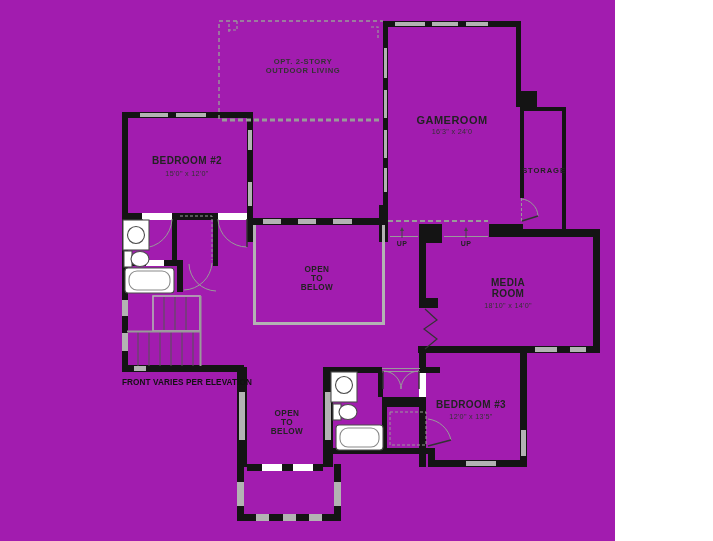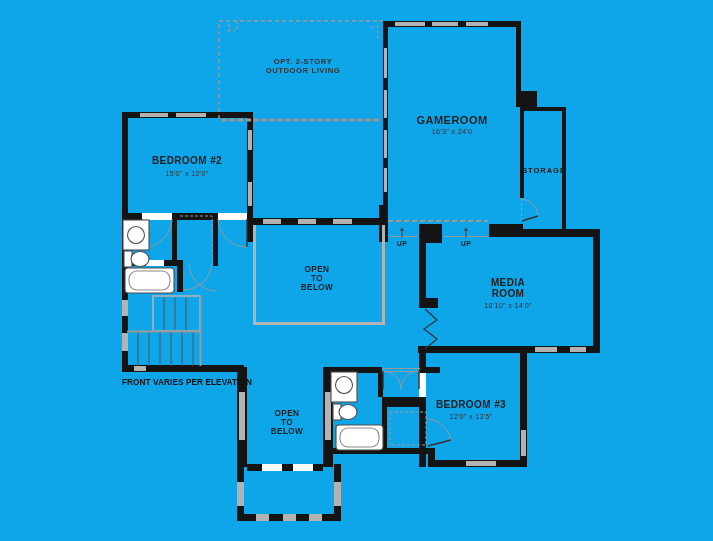--- a/index.html
+++ b/index.html
@@ -1,16 +1,16 @@
 <!DOCTYPE html>
 <html><head>
 <meta charset="utf-8">
 <style>
   html,body{margin:0;padding:0;background:#ffffff;}
-  #stage{position:relative;width:713px;height:541px;background:#0ea5e9;overflow:hidden;
+  #stage{position:relative;width:615px;height:541px;background:#a21caf;overflow:hidden;
          font-family:"Liberation Sans",sans-serif;}
   svg{position:absolute;left:0;top:0;}
   .room-name{font-family:"Liberation Sans",sans-serif;font-size:10px;letter-spacing:.4px;fill:#222;font-weight:bold;}
   .room-name-lg{font-family:"Liberation Sans",sans-serif;font-size:11px;letter-spacing:.5px;fill:#222;font-weight:bold;}
   .room-dims{font-family:"Liberation Sans",sans-serif;font-size:7.2px;letter-spacing:.3px;fill:#333;}
   .small-label{font-family:"Liberation Sans",sans-serif;font-size:7.6px;letter-spacing:.9px;fill:#222;font-weight:bold;}
   .open-label{font-family:"Liberation Sans",sans-serif;font-size:8.2px;letter-spacing:.4px;fill:#222;font-weight:bold;}
   .up-label{font-family:"Liberation Sans",sans-serif;font-size:7px;letter-spacing:.4px;fill:#222;font-weight:bold;}
   .note-label{font-family:"Liberation Sans",sans-serif;font-size:8.2px;letter-spacing:.1px;fill:#111;font-weight:bold;}
   .opt-label{font-family:"Liberation Sans",sans-serif;font-size:7.6px;letter-spacing:.6px;fill:#333;font-weight:bold;}

